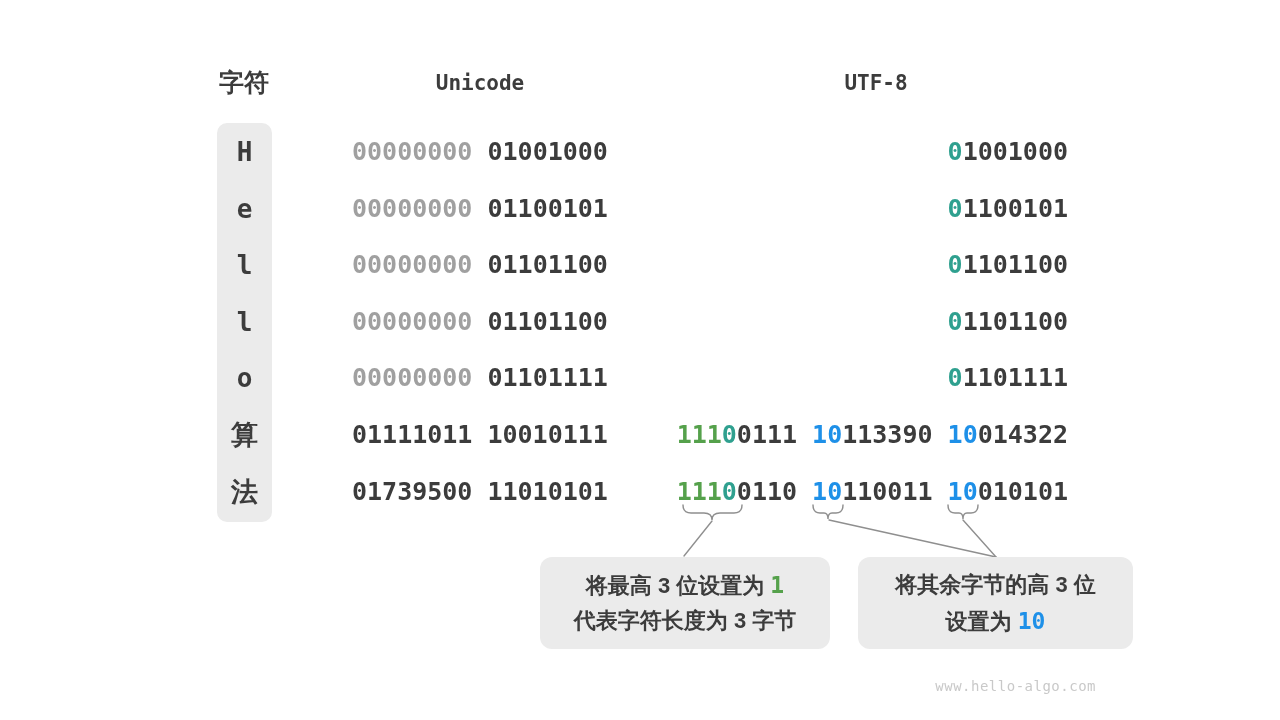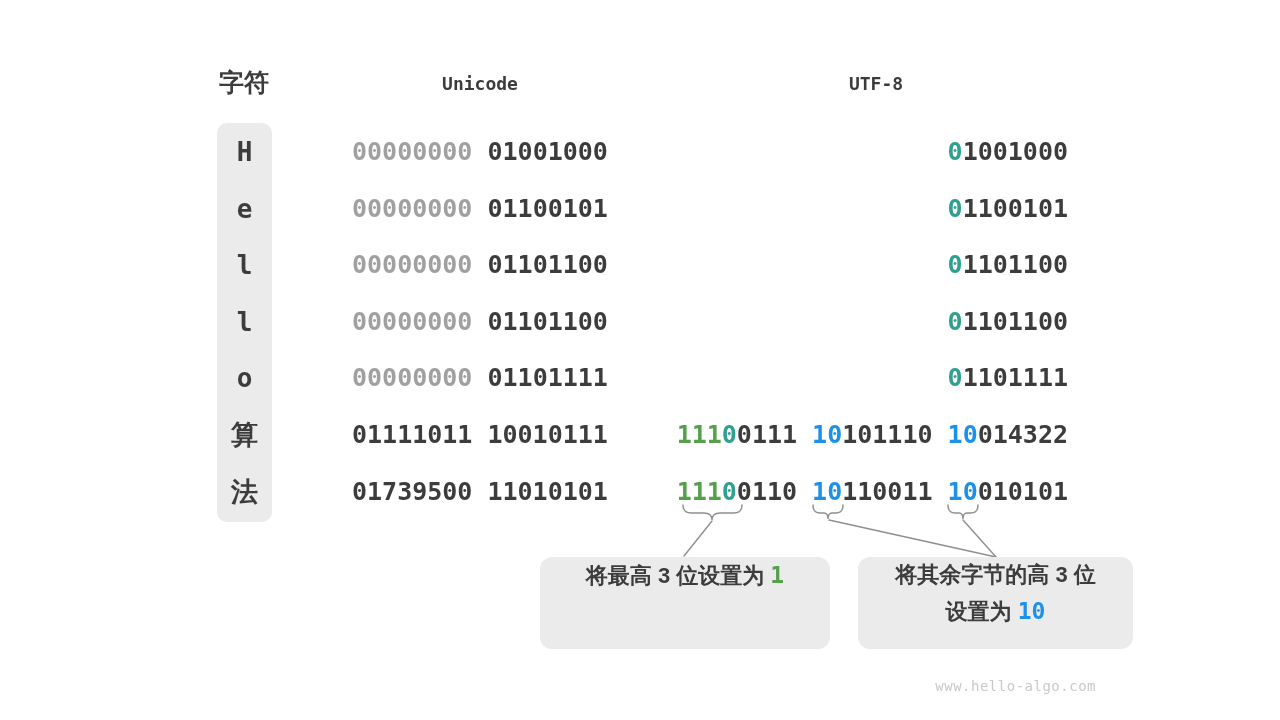--- a/index.html
+++ b/index.html
@@ -11,21 +11,21 @@
     overflow: hidden;
     font-family: "Liberation Sans", sans-serif;
   }
   .mono { font-family: "DejaVu Sans Mono", monospace; font-weight: bold; }
   .cjk  { font-family: "Liberation Sans", sans-serif; font-weight: bold; }
 
   
   .hdr {
     position: absolute;
     transform: translate(-50%, -50%);
-    font-size: 18px; font-weight: bold;
+    font-size: 21px; font-weight: bold;
     color: var(--dark);
     white-space: nowrap;
   }
   .hdr-char { left: 244px; top: 82px; font-size: 25px; }
   .hdr-unicode { left: 480px; top: 83px; }
   .hdr-utf8 { left: 876px; top: 83px; }
 
   
   .char-col-bg {
     position: absolute;
@@ -63,21 +63,21 @@
     width: 1280px; height: 720px;
     pointer-events: none;
   }
 
   
   .callout {
     position: absolute;
     background: var(--box_bg);
     border-radius: 12px;
     top: 557px; height: 92px;
-    padding-top: 0;
+    padding-top: 10px;
   }
   .callout-1 { left: 540px; width: 290px; }
   .callout-2 { left: 858px; width: 275px; }
   .box-line {
     height: 36px; line-height: 36px;
     text-align: center;
     font-size: 22px; font-weight: bold;
     color: var(--dark);
     white-space: pre;
   }
@@ -126,21 +126,21 @@
         <div class="cell-utf8 mono"><span class="seg c-teal">0</span><span class="seg c-dark">1101100</span></div>
       </div>
       <div class="row" style="top: 363.4px;">
         <div class="cell-char mono">o</div>
         <div class="cell-unicode mono"><span class="seg c-gray">00000000</span><span class="seg c-dark"> 01101111</span></div>
         <div class="cell-utf8 mono"><span class="seg c-teal">0</span><span class="seg c-dark">1101111</span></div>
       </div>
       <div class="row" style="top: 420px;">
         <div class="cell-char cjk">算</div>
         <div class="cell-unicode mono"><span class="seg c-dark">01111011 10010111</span></div>
-        <div class="cell-utf8 mono"><span class="seg c-green">111</span><span class="seg c-teal">0</span><span class="seg c-dark">0111 </span><span class="seg c-blue">10</span><span class="seg c-dark">101110 </span><span class="seg c-blue">10</span><span class="seg c-dark">014322</span></div>
+        <div class="cell-utf8 mono"><span class="seg c-green">111</span><span class="seg c-teal">0</span><span class="seg c-dark">0111 </span><span class="seg c-blue">10</span><span class="seg c-dark">113390 </span><span class="seg c-blue">10</span><span class="seg c-dark">014322</span></div>
       </div>
       <div class="row" style="top: 476.6px;">
         <div class="cell-char cjk">法</div>
         <div class="cell-unicode mono"><span class="seg c-dark">01739500 11010101</span></div>
         <div class="cell-utf8 mono"><span class="seg c-green">111</span><span class="seg c-teal">0</span><span class="seg c-dark">0110 </span><span class="seg c-blue">10</span><span class="seg c-dark">110011 </span><span class="seg c-blue">10</span><span class="seg c-dark">010101</span></div>
       </div>
     </div>
 
   <svg class="overlay" viewBox="0 0 1280 720">
     <g fill="none" stroke="#8f8f8f" stroke-width="1.4" stroke-linecap="round">
@@ -149,20 +149,21 @@
       <path d="M948,505 Q948,513 955,513 L959,513 Q963,513 963,519 Q963,513 967,513 L971,513 Q978,513 978,505"></path>
       <path d="M712,521 L684,556"></path>
       <path d="M829,520 L996,557"></path>
       <path d="M963,520 L996,557"></path>
     </g>
   </svg>
 
   <div class="callout callout-1 cjk">
     <div class="box-lines">
         <div class="box-line"><span class="c-dark">将最高 3 位设置为 </span><span class="c-green mono-inline">1</span></div>
+        <div class="box-line"><span class="c-dark">代表字符长度为 3 字节</span></div>
       </div>
   </div>
   <div class="callout callout-2 cjk">
     <div class="box-lines">
         <div class="box-line"><span class="c-dark">将其余字节的高 3 位</span></div>
         <div class="box-line"><span class="c-dark">设置为 </span><span class="c-blue mono-inline">10</span></div>
       </div>
   </div>
 
   <div class="watermark">www.hello-algo.com</div>

